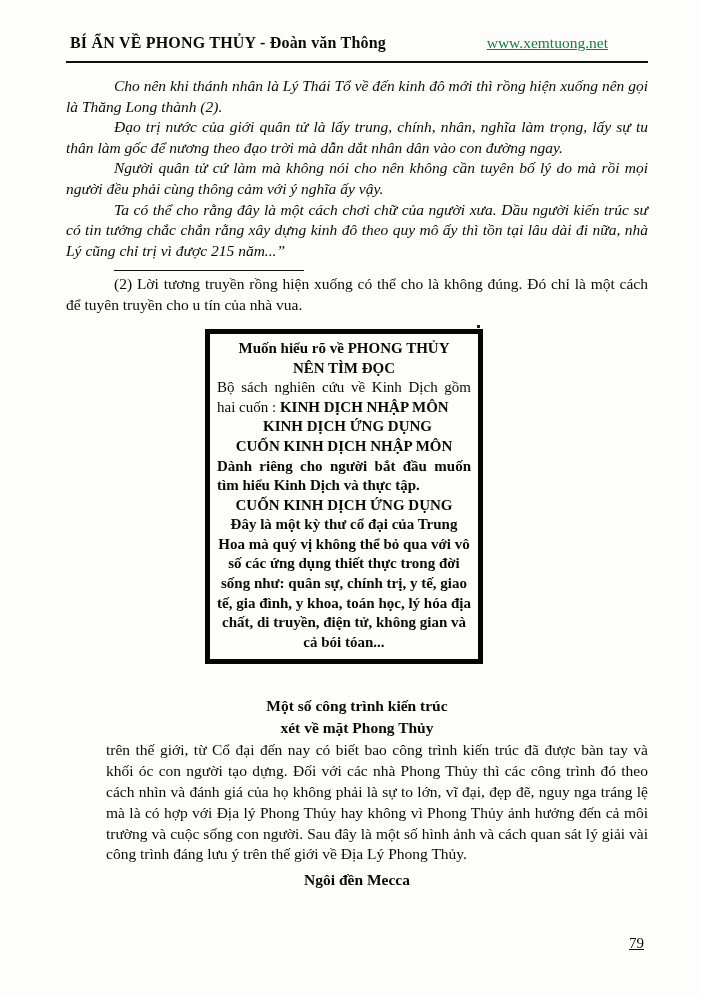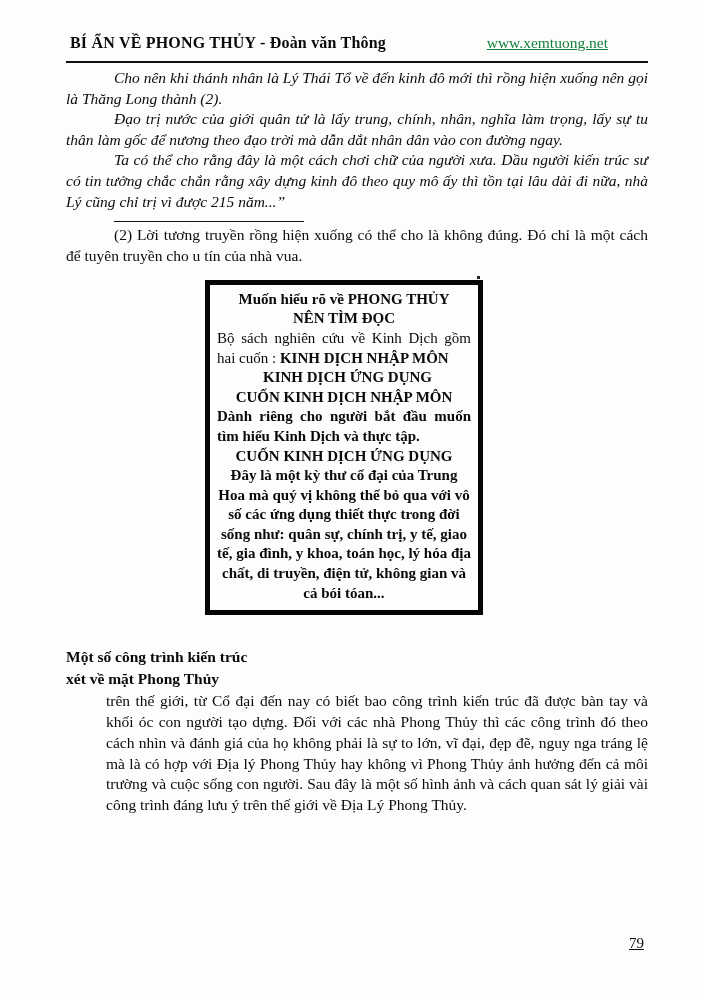--- a/index.html
+++ b/index.html
@@ -13,21 +13,21 @@
   }
   .page { padding:34px 54px 0 66px; }
 
   
   .header-row { display:flex; justify-content:space-between; align-items:baseline; padding-left:4px; }
   .book-title { font-weight:bold; font-size:16px; letter-spacing:.2px; }
   .site-link { color:#15803d; text-decoration:underline; font-size:15.5px; margin-right:40px; cursor:pointer; }
   .header-rule { border-bottom:2px solid #111; margin-top:9px; }
 
   
-  .quote { margin-top:5px; }
+  .quote { margin-top:13px; }
   .quote p { font-style:italic; font-size:15.5px; line-height:20.6px; text-align:justify; }
   .indent { text-indent:48px; }
 
   
   .footnote-sep { width:190px; border-top:1.6px solid #111; margin:9px 0 3px 48px; }
   .footnotes p { font-size:15.5px; line-height:20.8px; text-align:justify; text-indent:48px; }
 
   
   .ad-box {
     position:relative;
@@ -39,40 +39,41 @@
     line-height:19.6px;
     font-weight:bold;
   }
   .ad-box .center { text-align:center; }
   .ad-box .justify { text-align:justify; font-weight:normal; }
   .ad-box .justify b { font-weight:bold; }
   .ad-box .book2-line { padding-left:46px; }
   .ink-dot { position:absolute; top:-9px; right:-2px; width:3px; height:3px; background:#222; }
 
   
-  .section-heading { margin-top:31px; text-align:left; font-weight:bold; font-size:15.5px; line-height:22px; }
+  .section-heading { margin-top:31px; text-align:center; font-weight:bold; font-size:15.5px; line-height:22px; }
   .section-body { font-size:15.5px; line-height:20.8px; text-align:justify; margin-top:1px;margin-left:40px; }
   .sub-heading { text-align:center; font-weight:bold; font-size:15.5px; margin-top:6px; }
 
   .page-number { position:absolute; right:58px; bottom:42px; font-size:15px;text-decoration:underline; }
 </style>
 </head>
 <body>
 
 <div class="page">
 
   <div class="header-row">
     <span class="book-title">BÍ ẨN VỀ PHONG THỦY  - Đoàn văn Thông</span>
     <a class="site-link" href="#">www.xemtuong.net</a>
   </div>
   <div class="header-rule"></div>
 
   <div class="quote">
     <p class="indent">Cho nên khi thánh nhân là Lý Thái Tổ về đến kinh đô mới thì rồng hiện xuống nên gọi là Thăng Long thành (2).</p>
     <p class="indent">Đạo trị nước của giới quân tử là lấy trung, chính, nhân, nghĩa làm trọng, lấy sự tu thân làm gốc để nương theo đạo trời mà dẫn dắt nhân dân vào con đường ngay.</p>
+    <p class="indent">Người quân tử cứ làm mà không nói cho nên không cần tuyên bố lý do mà rồi mọi người đều phải cùng thông cảm với ý nghĩa ấy vậy.</p>
     <p class="indent">Ta có thể cho rằng đây là một cách chơi chữ của người xưa. Dầu người kiến trúc sư có tin tưởng chắc chắn rằng xây dựng kinh đô theo quy mô ấy thì tồn tại lâu dài đi nữa, nhà Lý cũng chỉ trị vì được 215 năm...”</p>
   </div>
 
   <div class="footnote-sep"></div>
   <div class="footnotes">
     <p>(2) Lời tương truyền rồng hiện xuống có thể cho là không đúng. Đó chỉ là một cách để tuyên truyền cho u tín của nhà vua.</p>
   </div>
 
   <div class="ad-box">
     <div class="ink-dot"></div>
@@ -84,16 +85,17 @@
     <div class="justify" style="font-weight:bold">Dành riêng cho người bắt đầu muốn tìm hiểu Kinh Dịch và thực tập.</div>
     <div class="center">CUỐN KINH DỊCH ỨNG DỤNG</div>
     <div class="center">Đây là một kỳ thư cổ đại của Trung Hoa mà quý vị không thể bỏ qua với vô số các ứng dụng thiết thực trong đời sống như: quân sự, chính trị, y tế, giao tế, gia đình, y khoa, toán học, lý hóa địa chất, di truyền, điện tử, không gian và cả bói tóan...</div>
   </div>
 
   <div class="section-heading">
     <div>Một số công trình kiến trúc</div>
     <div>xét về mặt Phong Thủy</div>
   </div>
   <p class="section-body">trên thế giới, từ Cổ đại đến nay có biết bao công trình kiến trúc đã được bàn tay và khối óc con người tạo dựng. Đối với các nhà Phong Thủy thì các công trình đó theo cách nhìn và đánh giá của họ không phải là sự to lớn, vĩ đại, đẹp đẽ, nguy nga tráng lệ mà là có hợp với Địa lý Phong Thủy hay không vì Phong Thủy ảnh hưởng đến cả môi trường và cuộc sống con người. Sau đây là một số hình ảnh và cách quan sát lý giải vài công trình đáng lưu ý trên thế giới về Địa Lý Phong Thủy.</p>
+  <div class="sub-heading">Ngôi đền Mecca</div>
 
 </div>
 
 <div class="page-number">79</div>
 
 </body></html>

